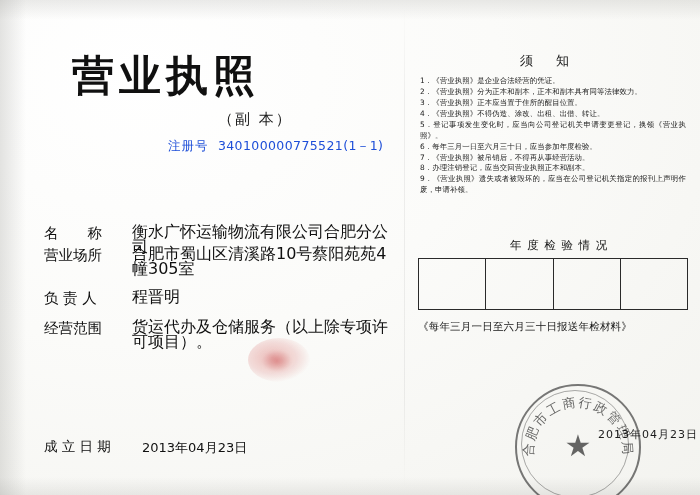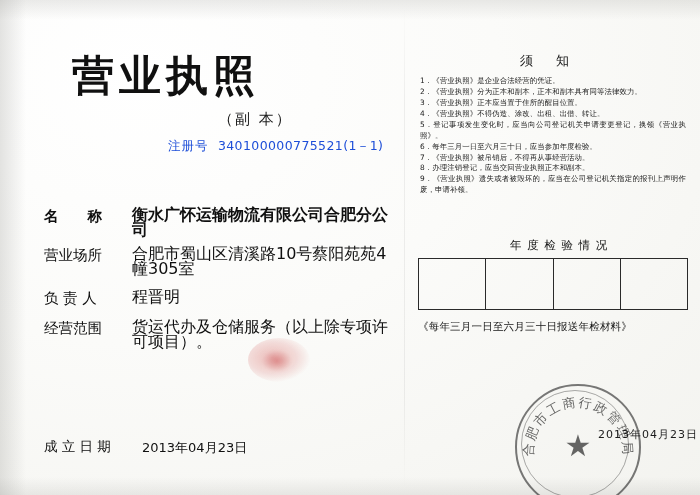--- a/index.html
+++ b/index.html
@@ -112,21 +112,21 @@
   }
   .field-value {
     flex: 1 1 auto;
     font-family: "DejaVu Sans", sans-serif;
     font-size: 16px;
     color: #101010;
     line-height: 15px;
     padding-left: 4px;
     word-break: break-all;
   }
-  #row-name { top: 207px; font-weight: bold; }
+  #row-name { top: 224px; }
   #row-address { top: 246px; }
   #row-person { top: 289px; }
   #row-scope { top: 319px; }
   #row-founded {
     position: absolute;
     left: 44px;
     top: 438px;
     display: flex;
     align-items: center;
     white-space: nowrap;

